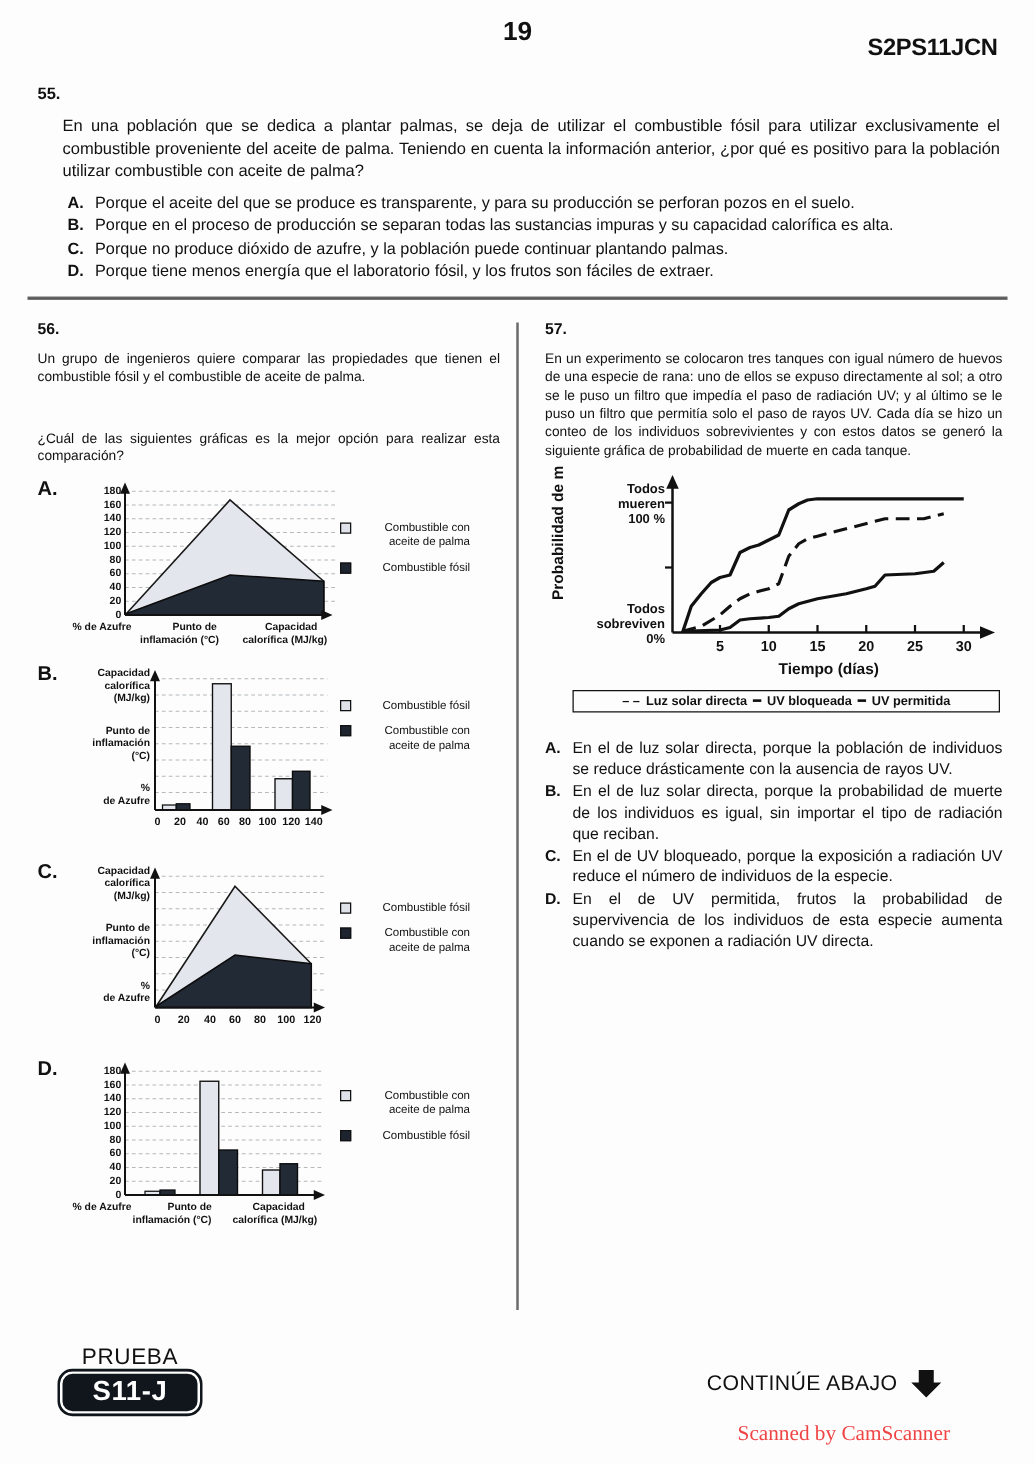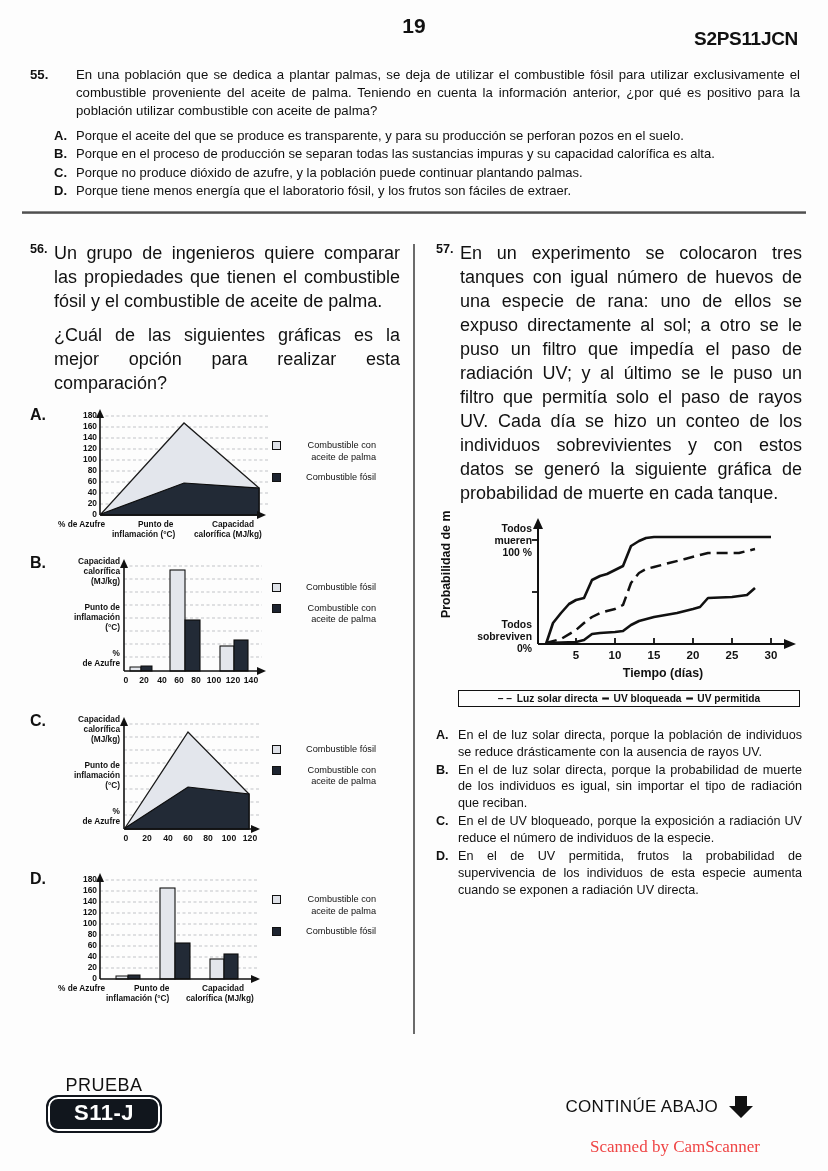--- a/index.html
+++ b/index.html
@@ -40,21 +40,21 @@
     position: absolute;
     right: 30px;
     top: 28px;
     font-size: 19px;
     font-weight: bold;
     letter-spacing: -0.3px;
   }
 
   
   .q-block { padding: 0 28px 0 30px; }
-  .q-row { display: flex; align-items: flex-start; }
+  .q-row { display: flex; align-items: flex-start; flex-direction: column; }
   .q-num {
     font-weight: bold;
     font-size: 13.2px;
     min-width: 26px;
     flex: 0 0 26px;
     line-height: 1.35;
   }
   .q-text {
     font-size: 13.2px;
     line-height: 1.36;
@@ -80,35 +80,35 @@
   .hrule {
     margin: 12px 22px 0 22px;
     height: 3px;
     background: linear-gradient(to bottom, #9a9a9a 0%, #2b2b2b 45%, #6d6d6d 100%);
     opacity: .85;
   }
 
   
   .cols {
     display: flex;
-    margin-top: 28px;
+    margin-top: 16px;
     position: relative;
   }
   .col-left { width: 414px; padding: 0 14px 0 30px; }
   .col-right { width: 414px; padding: 0 26px 0 22px; }
   .col-divider {
     position: absolute;
     left: 413px;
     top: 2px;
     width: 2px;
     height: 790px;
     background: #3a3a3a;
     opacity: .75;
   }
-  .col-q-text { font-size: 18px; line-height: 1.33; text-align: justify; }
+  .col-q-text { font-size: 11px; line-height: 1.33; text-align: justify; }
   .col-q-num { font-weight: bold; font-size: 12.6px; flex: 0 0 24px; }
   .spacer-sm { height: 10px; }
 
   
   .chart-opt {
     display: flex;
     align-items: flex-start;
     margin-top: 8px;
   }
   .chart-letter {

